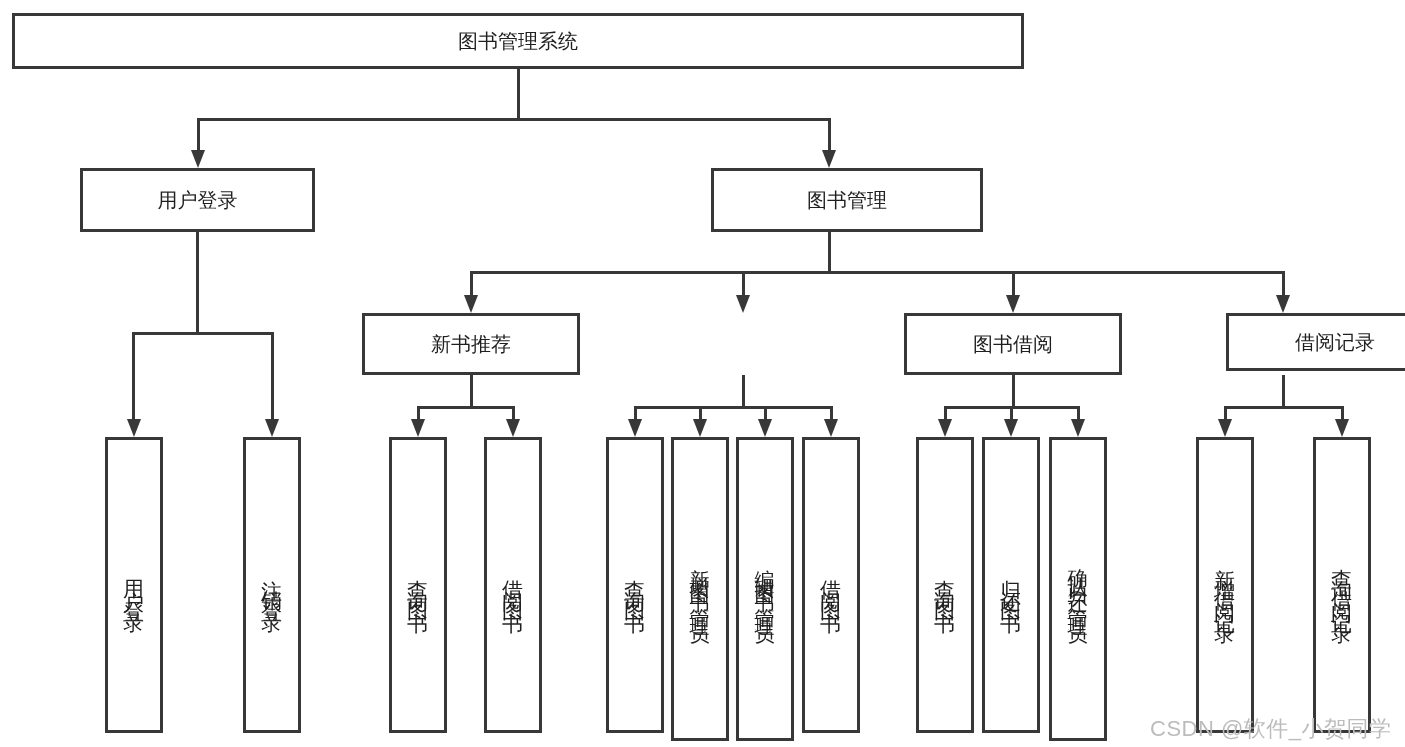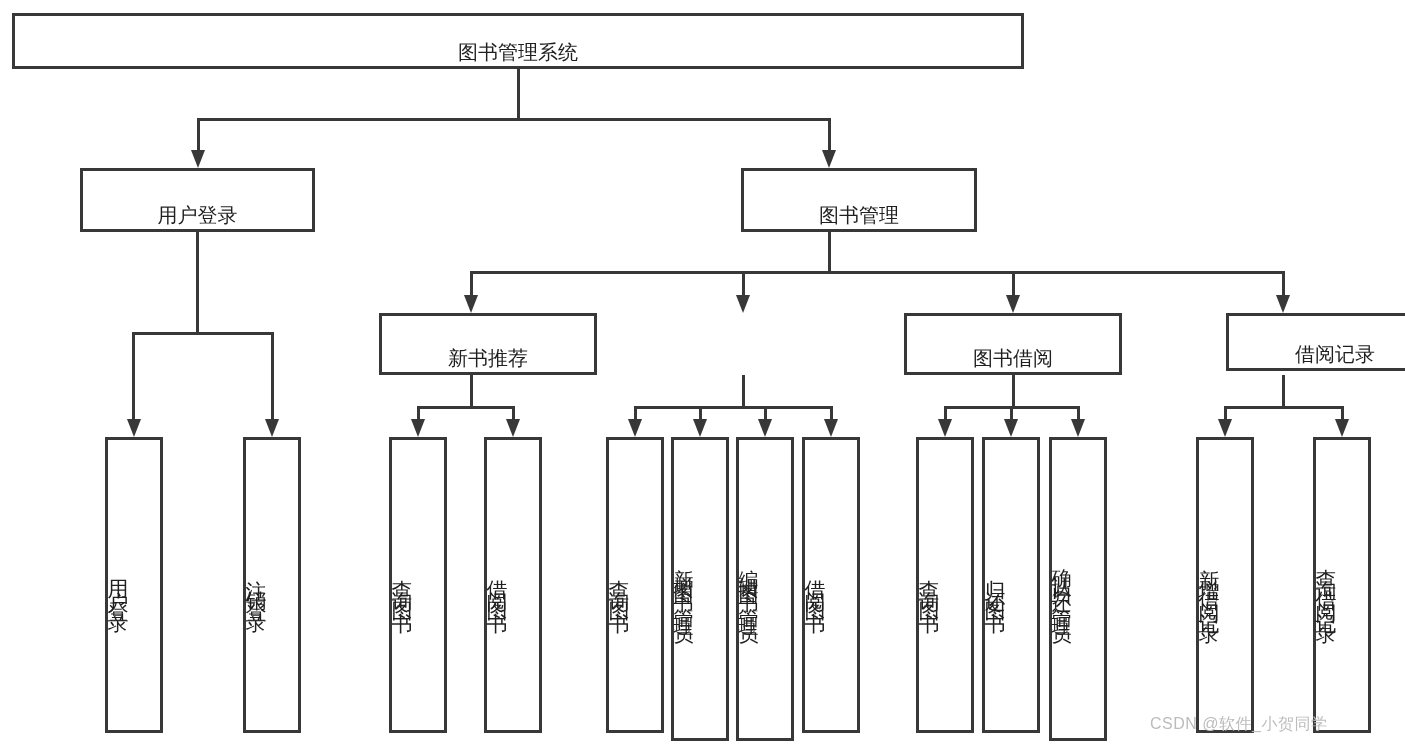--- a/index.html
+++ b/index.html
@@ -17,21 +17,21 @@
     background: var(--bg);
     font-family: "Liberation Sans", "DejaVu Sans", sans-serif;
     color: var(--text);
     overflow: hidden;
   }
   .box {
     position: absolute;
     border: 3px solid var(--line);
     background: #fff;
     display: flex;
-    align-items: flex-end;
+    align-items: center;
     justify-content: center;
     font-size: 20px;
     color: var(--text);
     z-index: 2;
   }
   .leaf {
     writing-mode: vertical-rl;
     text-orientation: mixed;
     font-size: 21px;
     letter-spacing: 11px;
@@ -53,21 +53,21 @@
     width: 0; height: 0;
     border-left: 7px solid transparent;
     border-right: 7px solid transparent;
     border-top: 18px solid var(--line);
     z-index: 1;
   }
   .watermark {
     position: absolute;
     left: 1150px;
     top: 714px;
-    font-size: 16px;
+    font-size: 22px;
     color: var(--wm);
     white-space: nowrap;
     z-index: 5;
     letter-spacing: 0.5px;
   }
 </style>
 </head>
 <body>
 
 <div class="canvas">
@@ -79,21 +79,21 @@
   <div class="vline" style="left:517px; top:69px; height:51px;"></div>
   <div class="hline" style="left:197px; top:118px; width:634px;"></div>
   <div class="vline" style="left:197px; top:118px; height:36px;"></div>
   <div class="arrow" style="left:191px; top:150px;"></div>
   <div class="vline" style="left:828px; top:118px; height:36px;"></div>
   <div class="arrow" style="left:822px; top:150px;"></div>
 
   <div class="box" style="left:80px; top:168px; width:235px; height:64px;">
     <span>用户登录</span>
   </div>
-  <div class="box" style="left:711px; top:168px; width:236px; height:64px;margin-left:30px;">
+  <div class="box" style="left:711px; top:168px; width:272px; height:64px;">
     <span>图书管理</span>
   </div>
 
   <div class="vline" style="left:196px; top:232px; height:102px;"></div>
   <div class="hline" style="left:132px; top:332px; width:142px;"></div>
   <div class="vline" style="left:132px; top:332px; height:90px;"></div>
   <div class="arrow" style="left:127px; top:419px;"></div>
   <div class="vline" style="left:271px; top:332px; height:90px;"></div>
   <div class="arrow" style="left:265px; top:419px;"></div>
 
@@ -101,21 +101,21 @@
   <div class="hline" style="left:470px; top:271px; width:814px;"></div>
   <div class="vline" style="left:470px; top:271px; height:28px;"></div>
   <div class="arrow" style="left:464px; top:295px;"></div>
   <div class="vline" style="left:742px; top:271px; height:28px;"></div>
   <div class="arrow" style="left:736px; top:295px;"></div>
   <div class="vline" style="left:1012px; top:271px; height:28px;"></div>
   <div class="arrow" style="left:1006px; top:295px;"></div>
   <div class="vline" style="left:1282px; top:271px; height:28px;"></div>
   <div class="arrow" style="left:1276px; top:295px;"></div>
 
-  <div class="box" style="left:379px; top:313px; width:218px; height:62px;">
+  <div class="box" style="left:362px; top:313px; width:218px; height:62px;">
     <span>新书推荐</span>
   </div>
   <div class="box" style="left:904px; top:313px; width:218px; height:62px;">
     <span>图书借阅</span>
   </div>
   <div class="box" style="left:1226px; top:313px; width:218px; height:58px;">
     <span>借阅记录</span>
   </div>
 
   <div class="vline" style="left:470px; top:375px; height:34px;"></div>

